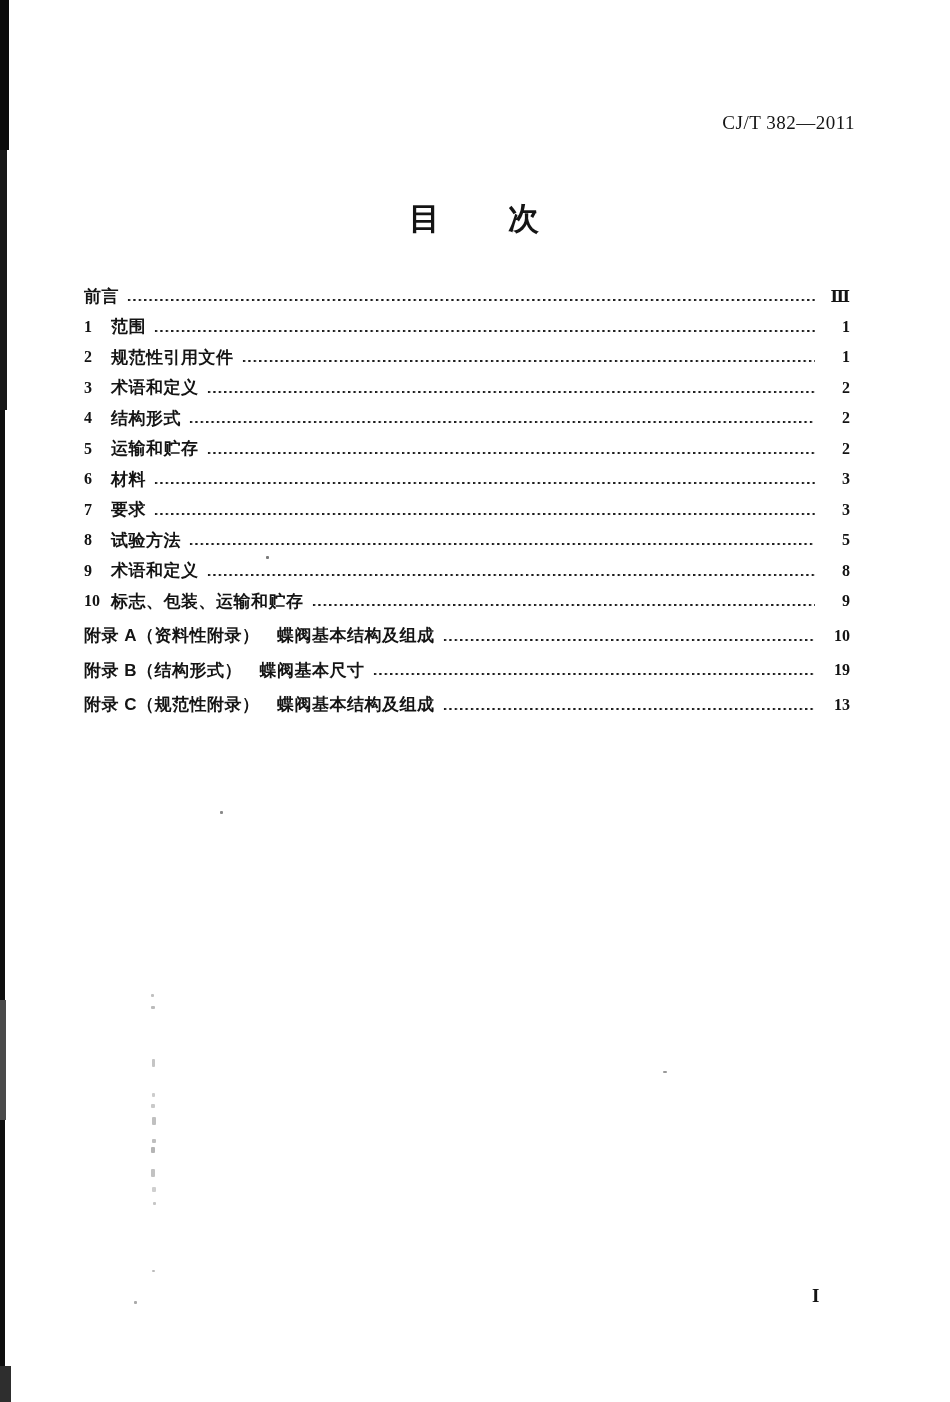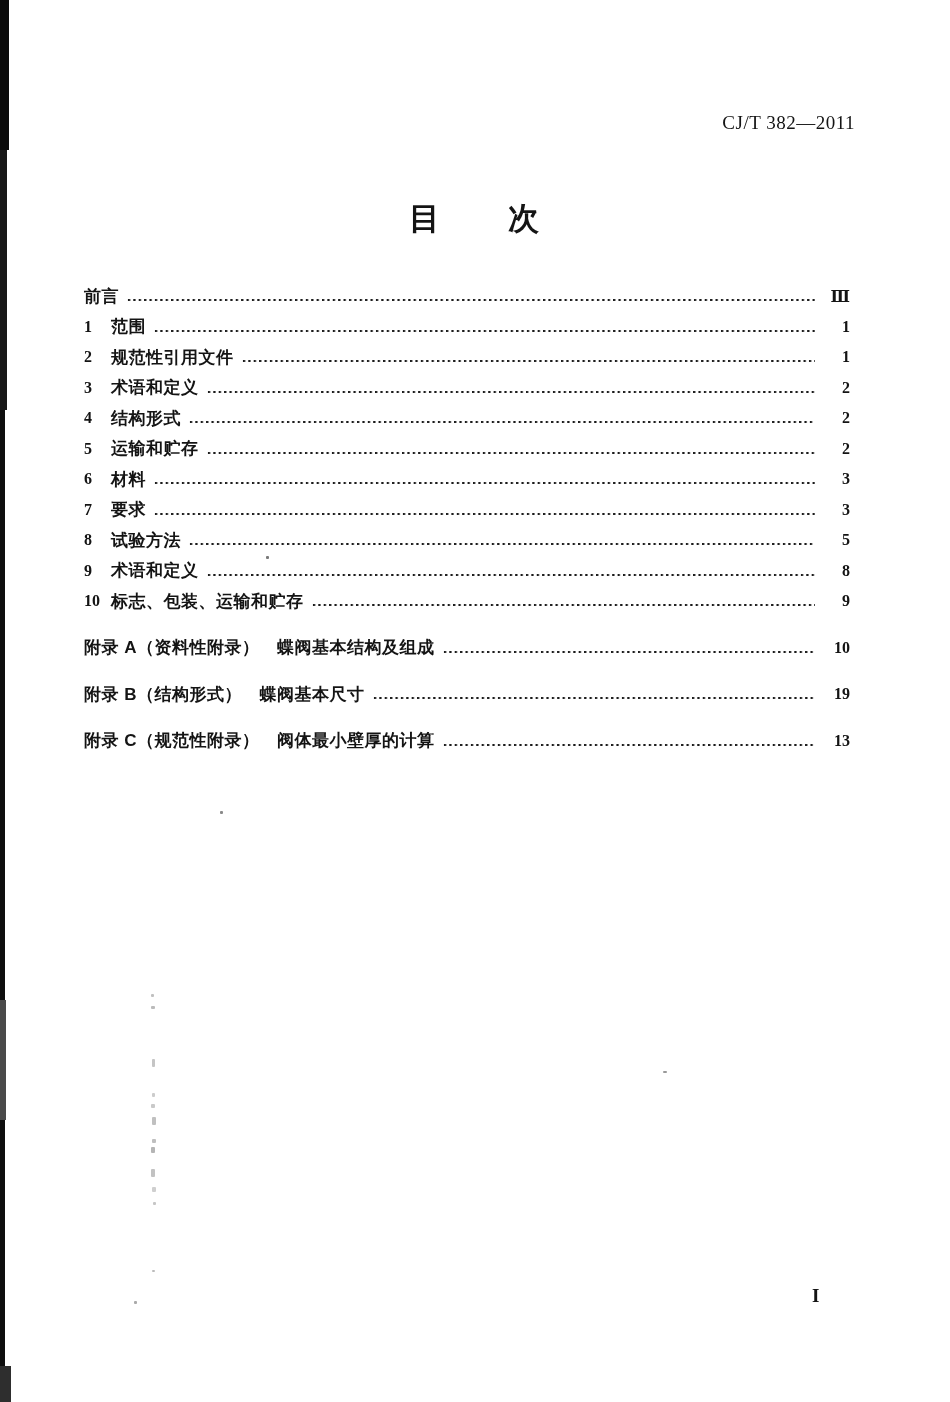--- a/index.html
+++ b/index.html
@@ -49,21 +49,21 @@
     left: 84px;
     top: 281px;
     width: 766px;
   }
   .toc-row {
     display: flex;
     align-items: center;
     height: 30.5px;
     white-space: nowrap;
   }
-  .toc-row.appendix { margin-top: 16px; }
+  .toc-row.appendix { margin-top: 4px; }
   .num {
     display: inline-block;
     min-width: 27px;
     font-size: 16px;
     font-weight: bold;
   }
   .num:empty { display: none; }
   .label {
     font-family: Liberation Sans, sans-serif;
     font-size: 17px;
@@ -196,21 +196,21 @@
 
     <div class="toc-row appendix">
 
       <span class="label">附录 B（结构形式）　蝶阀基本尺寸</span>
       <span class="leader"></span>
       <span class="pg">19</span>
     </div>
 
     <div class="toc-row appendix">
 
-      <span class="label">附录 C（规范性附录）　阀体最小壁厚的计算</span>
+      <span class="label">附录 C（规范性附录）　蝶阀基本结构及组成</span>
       <span class="leader"></span>
       <span class="pg">13</span>
     </div>
   </div>
 
 <div class="footer-page">I</div>
 
 <div class="speck" style="left:266px;top:556px;width:3px;height:3px;background:#7a7a7a;"></div>
 <div class="speck" style="left:220px;top:811px;width:3px;height:3px;background:#8a8a8a;"></div>
 <div class="speck" style="left:663px;top:1071px;width:4px;height:2px;background:#999999;"></div>

